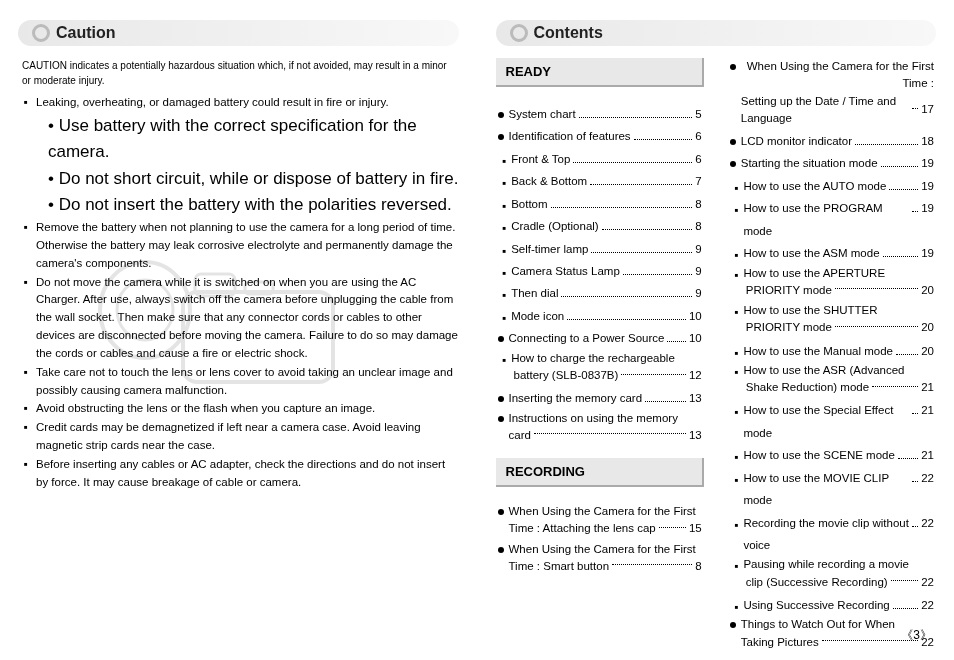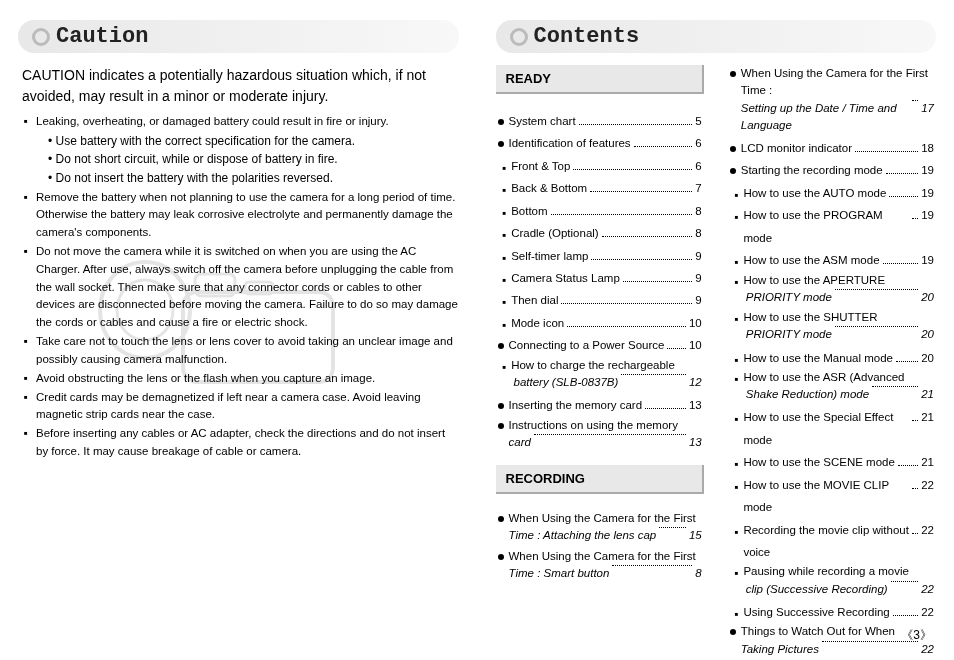--- a/index.html
+++ b/index.html
@@ -6,43 +6,42 @@
   html, body { width: 954px; height: 660px; font-family: Arial, Helvetica, sans-serif; color: #000; background: #fff; }
   .page { display: flex; width: 100%; height: 100%; padding: 20px 18px 40px 18px; position: relative; }
   .left, .right { flex: 1; }
   .left { padding-right: 18px; border-right: 1px solid transparent; }
   .right { padding-left: 18px; }
 
   .section-title {
     background: linear-gradient(to right, #e8e8e8, #f8f8f8);
     border-radius: 16px;
     padding: 4px 14px 4px 38px;
-    font-size: 22px;
+    font-size: 16px;
     font-weight: bold;
     color: #222;
     position: relative;
     margin-bottom: 12px;
-    font-family: Liberation Mono, monospace;
   }
   .section-title::before {
     content: "";
     position: absolute;
     left: 14px; top: 50%; transform: translateY(-50%);
     width: 12px; height: 12px;
     border: 3px solid #bbb;
     border-radius: 50%;
     background: transparent;
   }
 
-  .intro { font-size: 14px; line-height: 1.5; margin: 6px 4px 6px 4px; }
+  .intro { font-size: 10px; line-height: 1.5; margin: 6px 4px 6px 4px; }
   ul.sq { list-style: none; padding-left: 6px; }
   ul.sq > li { position: relative; padding-left: 12px; font-size: 11.5px; line-height: 1.55; margin-bottom: 1px; }
   ul.sq > li::before { content: "■"; position: absolute; left: 0; font-size: 6px; top: 4px; color:#000;}
   ul.dot { list-style: none; padding-left: 12px; margin: 1px 0; }
-  ul.dot > li { font-size: 12px; line-height: 1.55; }
+  ul.dot > li { font-size: 17px; line-height: 1.55; }
 
   .watermark {
     position: absolute;
     left: 85px; top: 260px;
     width: 260px; height: 150px;
     pointer-events: none;
     opacity: 0.10;
   }
 
   .subheader {
@@ -63,22 +62,22 @@
     font-size: 11.5px;
     line-height: 1.95;
     white-space: normal;
   }
   .toc-item .bullet-circle { display:inline-block; width:6px; height:6px; border-radius:50%; background:#000; margin-right:5px; flex:0 0 auto; margin-top:6px;}
   .toc-item .bullet-sq { display:inline-block; font-size:6px; margin-right:5px; flex:0 0 auto; margin-top:3px; margin-left:5px;}
   .toc-item .label { flex: 0 1 auto; }
   .toc-item .dots { flex: 1 1 auto; border-bottom: 1px dotted #000; margin: 0 3px 3px 3px; min-width: 6px;}
   .toc-item .page-num { flex: 0 0 auto; }
   .toc-item.wrap { display:block; line-height:1.5; margin-bottom:3px;}
-  .toc-item.wrap .row1 { display:flex; align-items:baseline;}
-  .toc-item.wrap .row2 { display:flex; align-items:flex-start; padding-left:11px;font-style:italic;}
+  .toc-item.wrap .row1 { display:flex; align-items:baseline;text-align:right;}
+  .toc-item.wrap .row2 { display:flex; align-items:center; padding-left:11px;}
   .toc-item.wrap .row2.sq { padding-left:16px;}
 
   .pagenum-footer { position:absolute; right:22px; bottom:16px; font-size:12px;}
   .pagenum-footer::before { content:"《"; font-size:12px;}
   .pagenum-footer::after { content:"》"; font-size:12px;}
 </style>
 </head>
 <body>
 
 <div class="page">
@@ -249,21 +248,21 @@
               </div>
             </div>
             <div class="toc-item">
               <span class="bullet-circle"></span>
               <span class="label">LCD monitor indicator</span>
               <span class="dots"></span>
               <span class="page-num">18</span>
             </div>
             <div class="toc-item">
               <span class="bullet-circle"></span>
-              <span class="label">Starting the recording mode</span>
+              <span class="label">Starting the situation mode</span>
               <span class="dots"></span>
               <span class="page-num">19</span>
             </div>
             <div class="toc-item">
               <span class="bullet-sq">■</span>
               <span class="label">How to use the AUTO mode</span>
               <span class="dots"></span>
               <span class="page-num">19</span>
             </div>
             <div class="toc-item">

